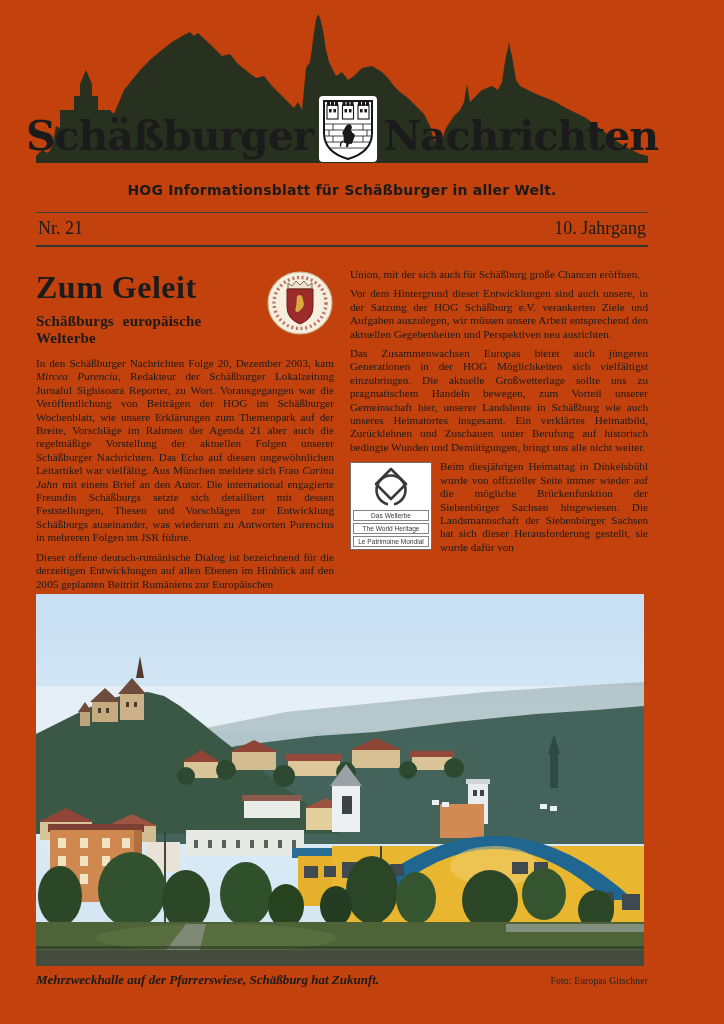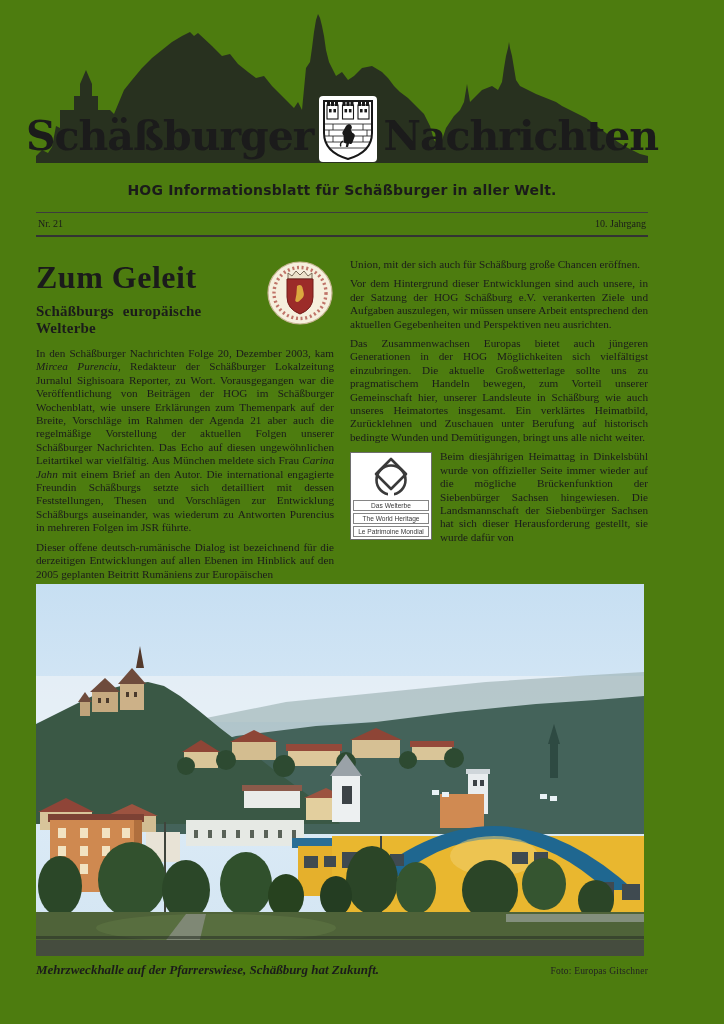--- a/index.html
+++ b/index.html
@@ -1,18 +1,18 @@
 <!DOCTYPE html>
 <html><head>
 <meta charset="utf-8">
 <style>
   html,body{margin:0;padding:0;background:#e8e8e8;}
   .page{
     position:relative;width:724px;height:1024px;margin:0 auto;
-    background:#4d7c0f;overflow:hidden;
+    background:#c2410c;overflow:hidden;
     font-family:"Liberation Serif",serif;color:#1b1b1b;
   }
   .content{position:absolute;left:36px;top:0;width:612px;}
 
   
   .masthead{position:relative;height:212px;}
   .skyline{position:absolute;top:6px;left:0;}
   .title-row{
     position:absolute;top:110px;left:0;width:100%;
     display:flex;justify-content:center;align-items:center;gap:6px;
@@ -23,21 +23,21 @@
   .masthead-sub{
     position:absolute;top:182px;left:0;width:100%;text-align:center;
     font-family:"DejaVu Sans",sans-serif;font-weight:bold;
     font-size:14px;letter-spacing:.2px;z-index:2;
   }
 
   
   .issue-bar{
     border-top:1.6px solid #3c3c3c;border-bottom:2.2px solid #333;
     display:flex;justify-content:space-between;align-items:flex-end;
-    padding:5px 2px 6px;font-size:10px;
+    padding:5px 2px 6px;font-size:18px;
   }
   .issue-bar .mid{position:absolute;left:0;width:100%;text-align:center;}
   .issue-bar{position:relative;}
 
   
   .cols{margin-top:21px;height:318px;display:flex;gap:16px;}
   .col{width:298px;}
   h1.article-title{margin:0;font-size:32px;line-height:38px;letter-spacing:.5px;font-weight:bold;}
   h2.article-sub{margin:7px 0 10px;font-size:15px;font-weight:bold;word-spacing:5px;letter-spacing:.2px;}
   .col p{margin:0 0 6px;font-size:11.2px;line-height:13.4px;text-align:justify;}

